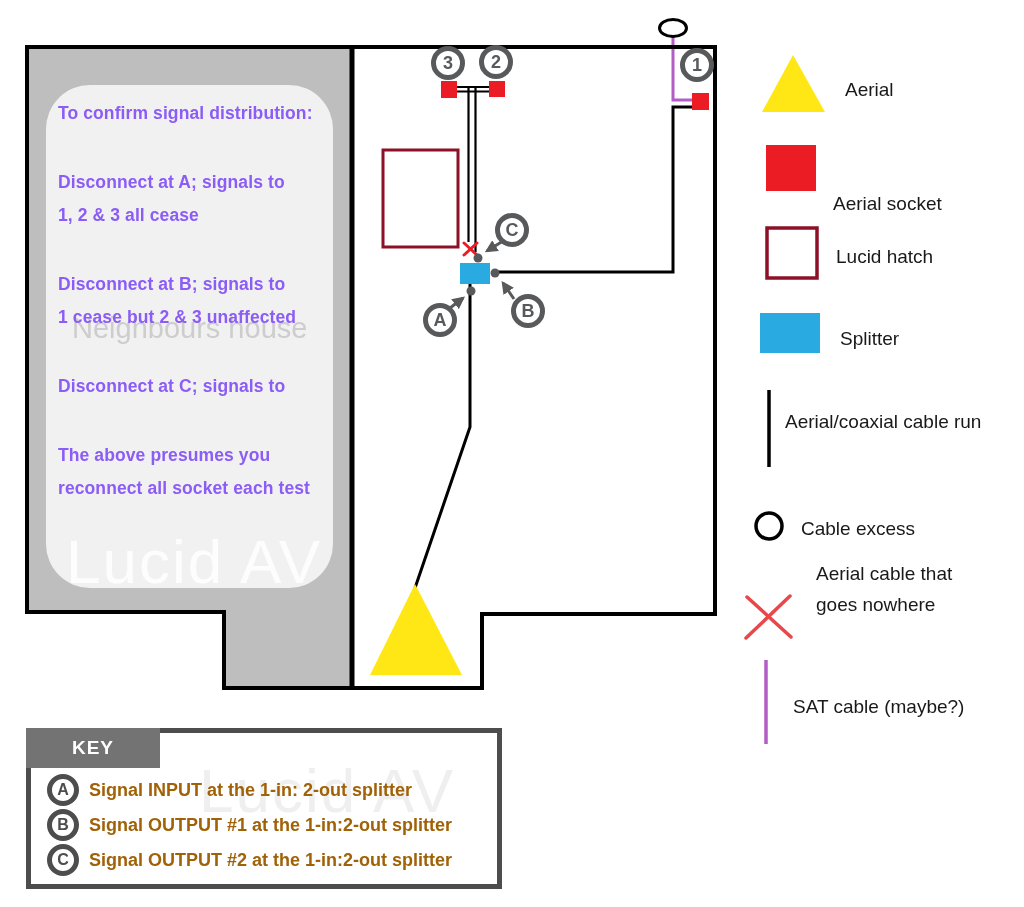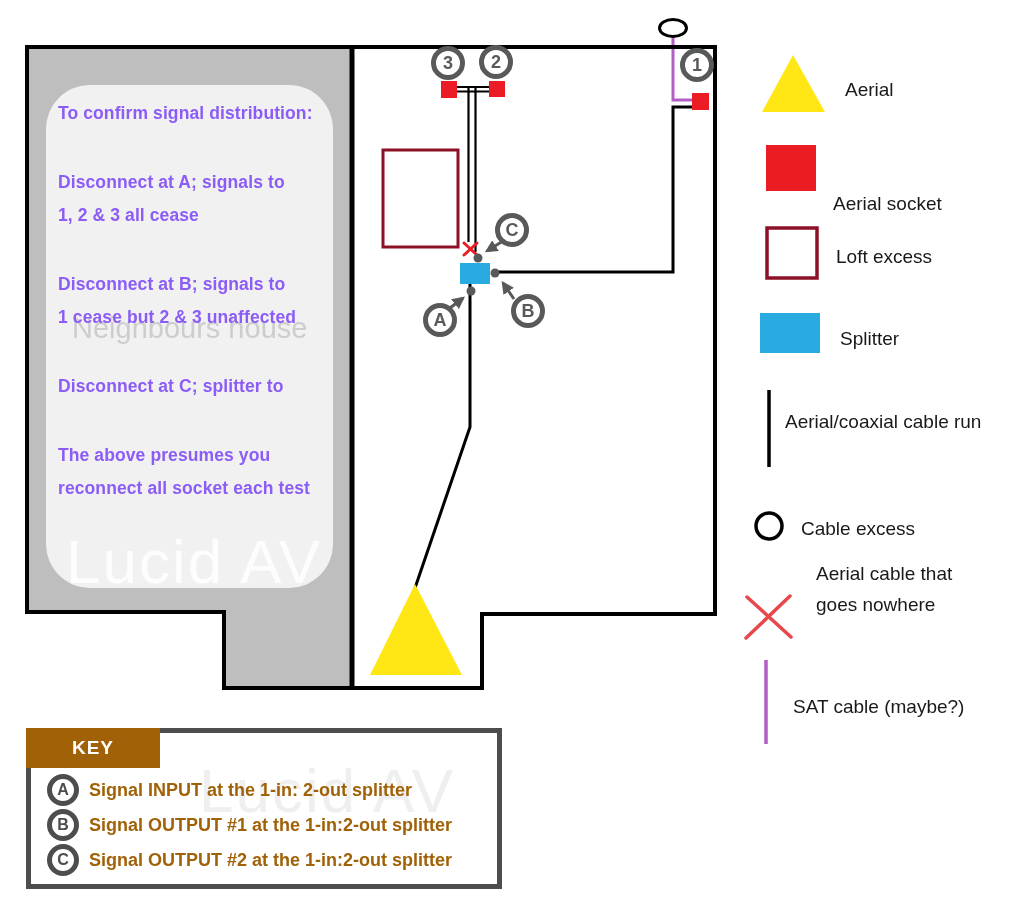--- a/index.html
+++ b/index.html
@@ -67,21 +67,21 @@
   .l8 { left: 793px; top: 691px; }
 
   
   .key-box {
     position: absolute; left: 26px; top: 728px;
     width: 476px; height: 161px; box-sizing: border-box;
     border: 5px solid #4D4D4D; background: #ffffff; z-index: 6;
   }
   .key-tab {
     position: absolute; left: -5px; top: -5px;
-    width: 134px; height: 40px; background: #a16207;
+    width: 134px; height: 40px; background: #737373;
     color: #ffffff; font-size: 19px; font-weight: 700; letter-spacing: 1px;
     display: flex; align-items: center; justify-content: center;
     z-index: 2;
   }
   .key-row { position: absolute; left: 16px; display: flex; align-items: center; gap: 10px; z-index: 1; }
   .kr1 { top: 41px; }
   .kr2 { top: 76px; }
   .kr3 { top: 111px; }
   .key-badge {
     box-sizing: border-box; width: 32px; height: 32px; border-radius: 50%;
@@ -163,37 +163,37 @@
   </svg>
 
   <div class="note-box"></div>
   <div class="wm wm-neighbours">Neighbours house</div>
   <div class="note-text">
     <div class="nl">To confirm signal distribution:</div>
     <div class="nl g40">Disconnect at A; signals to</div>
     <div class="nl">1, 2 &amp; 3 all cease</div>
     <div class="nl g33">Disconnect at B; signals to</div>
     <div class="nl">1 cease but 2 &amp; 3 unaffected</div>
-    <div class="nl g33">Disconnect at C; splitter to</div>
+    <div class="nl g33">Disconnect at C; signals to</div>
     <div class="nl g33">The above presumes you</div>
     <div class="nl">reconnect all socket each test</div>
   </div>
   <div class="wm wm-lucid-left">Lucid AV</div>
 
   <div class="badge b3">3</div>
   <div class="badge b2">2</div>
   <div class="badge b1">1</div>
 
   <div class="badge bA">A</div>
   <div class="badge bB">B</div>
   <div class="badge bC">C</div>
 
   <div class="leg-label l1">Aerial</div>
   <div class="leg-label l2">Aerial socket</div>
-  <div class="leg-label l3">Loft excess</div>
+  <div class="leg-label l3">Lucid hatch</div>
   <div class="leg-label l4">Splitter</div>
   <div class="leg-label l6">Cable excess</div>
   <div class="leg-label l5">Aerial/coaxial cable run</div>
   <div class="leg-label l7">Aerial cable that goes nowhere</div>
   <div class="leg-label l8">SAT cable (maybe?)</div>
 
   <div class="key-box">
     <div class="key-wm">Lucid AV</div>
     <div class="key-tab">KEY</div>
     <div class="key-row kr1">

